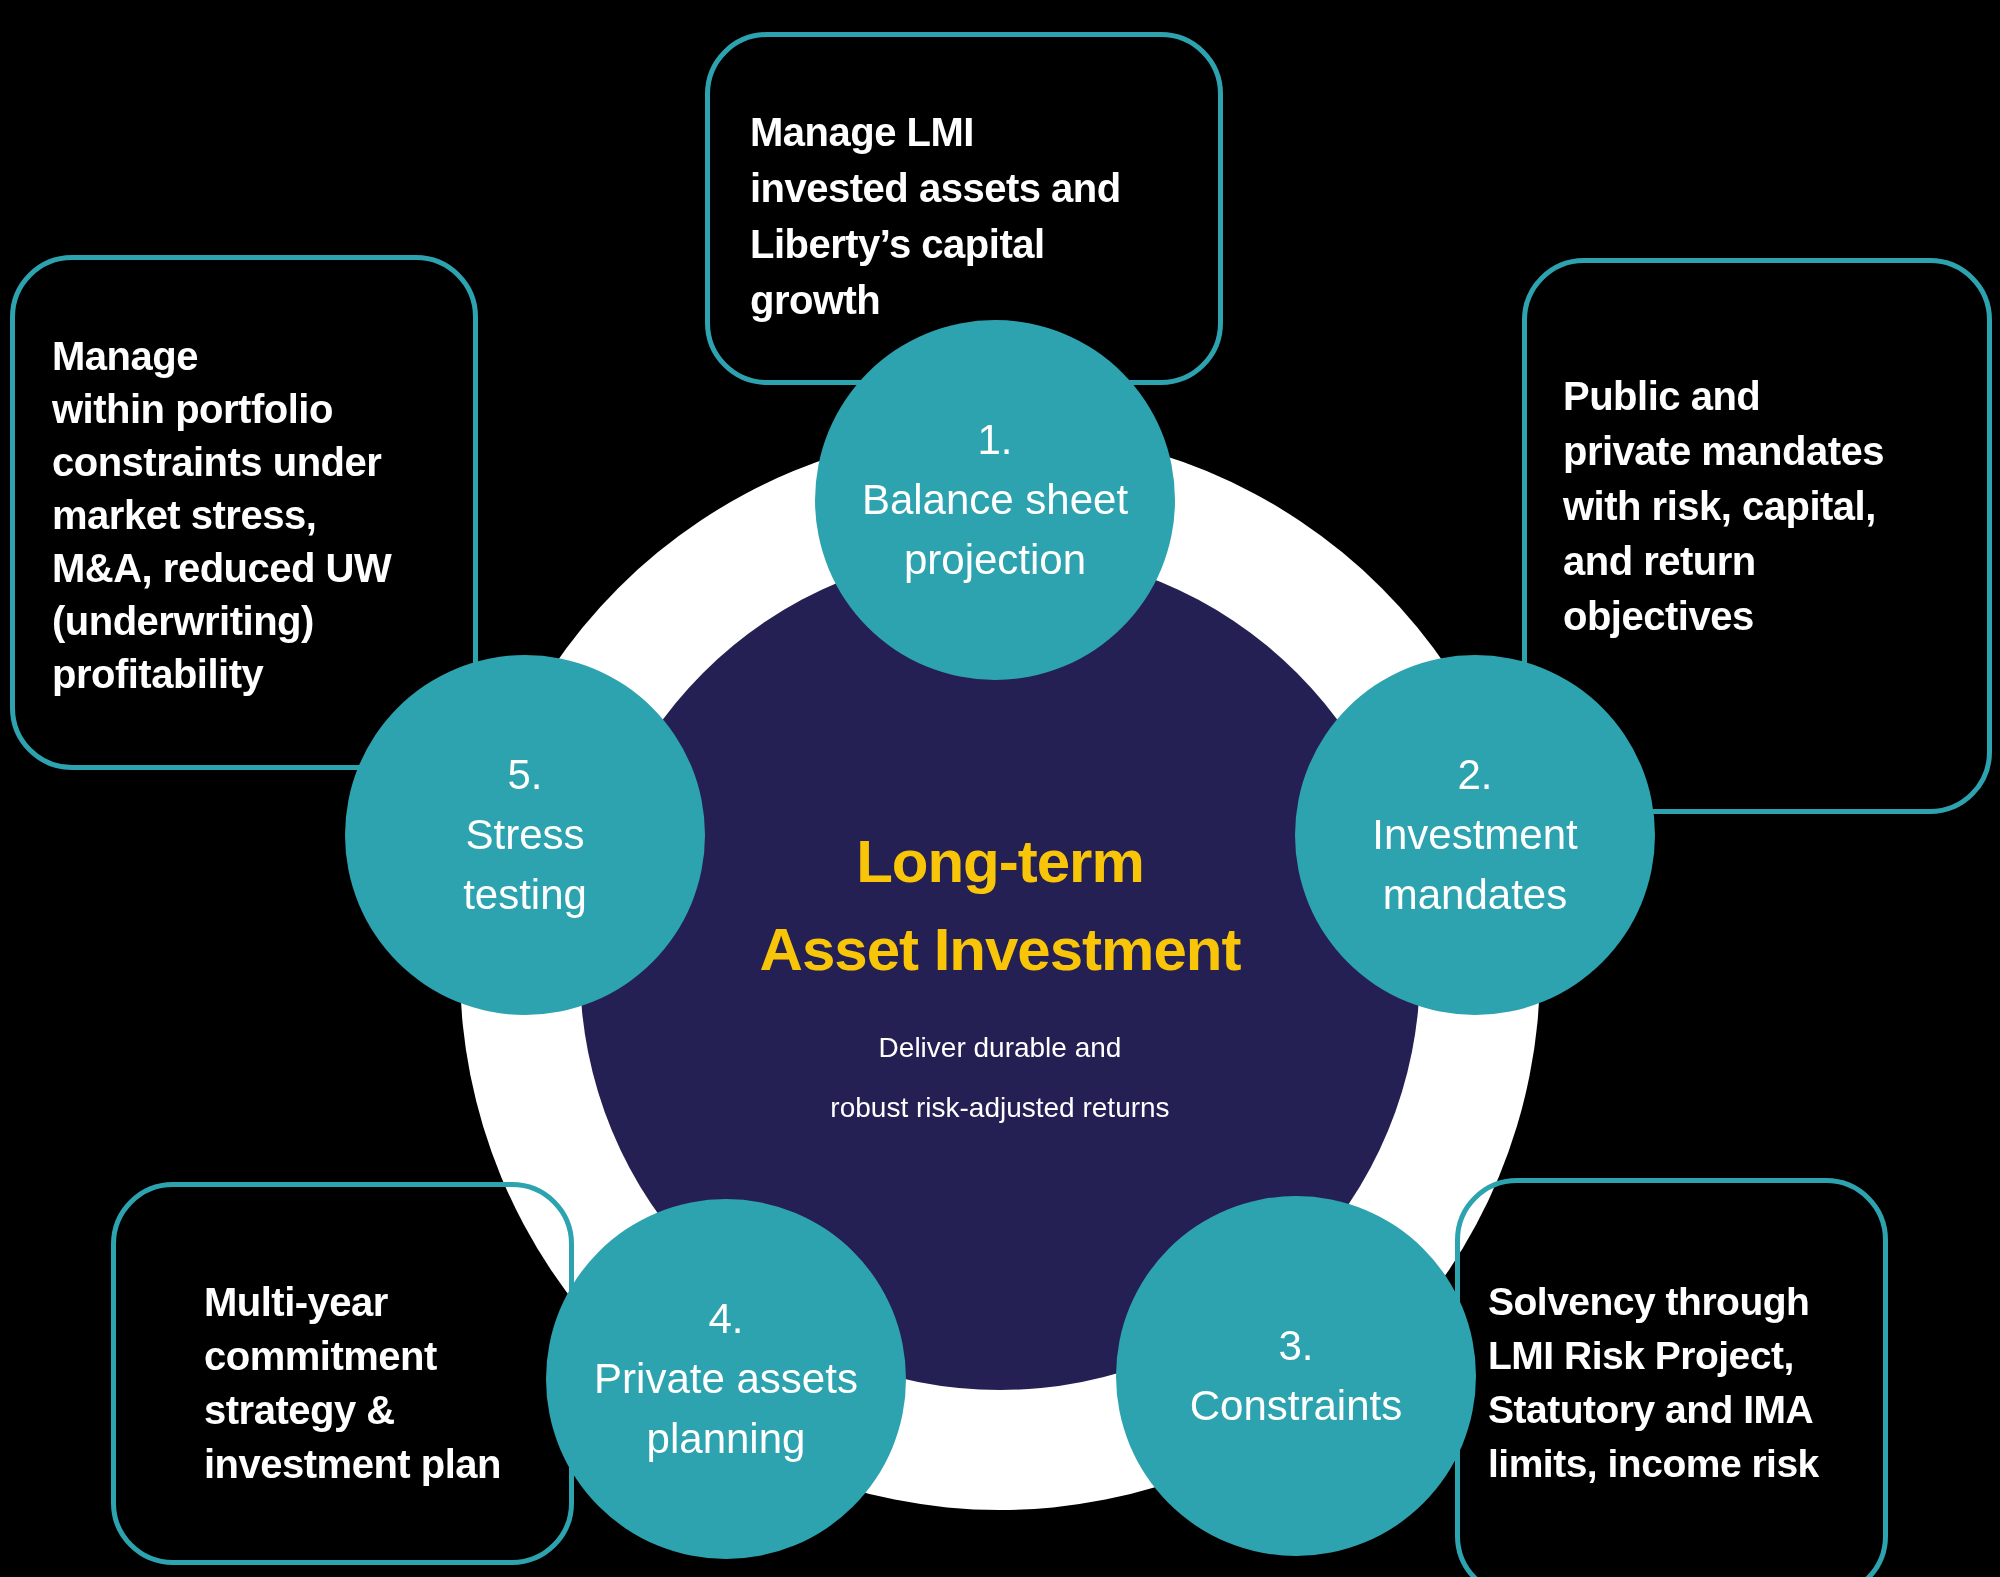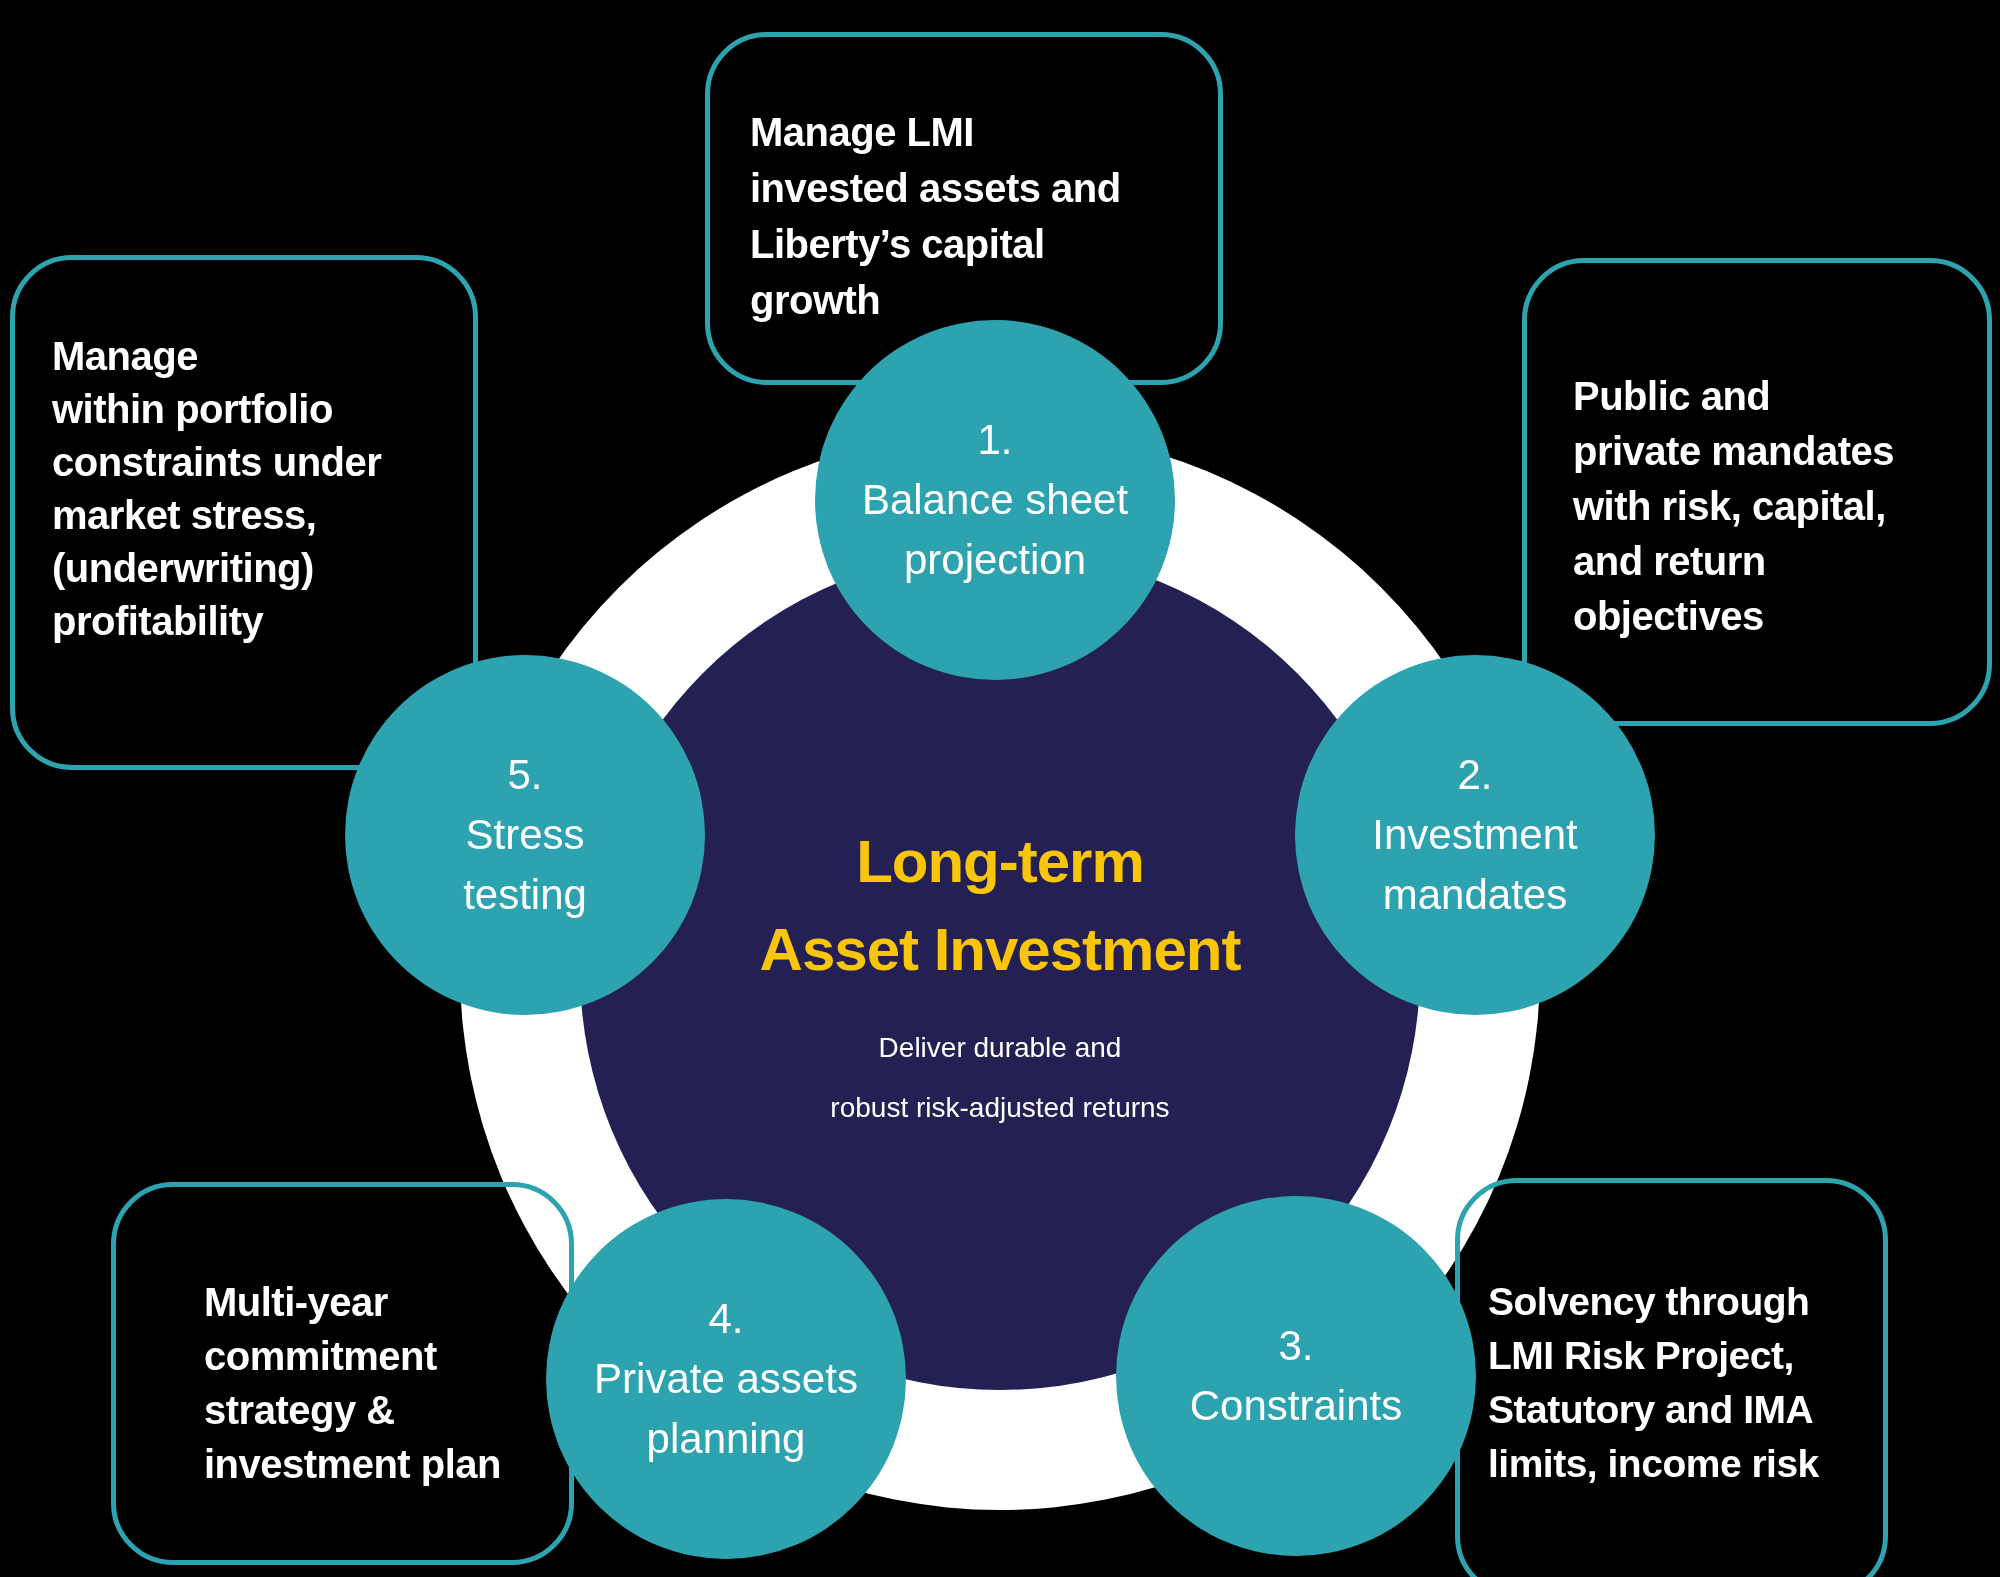--- a/index.html
+++ b/index.html
@@ -48,21 +48,21 @@
   .info-box{
     position:absolute;box-sizing:border-box;
     border:5px solid var(--teal,#2ea3b0);
     border-radius:62px;
     color:var(--white,#fff);
     font-size:40px;font-weight:bold;letter-spacing:-0.5px;
     line-height:54px;
   }
   .info-box .box-line{white-space:nowrap;}
   .box-top{left:705px;top:32px;width:518px;height:353px;padding:67px 0 0 40px;line-height:56px;}
-  .box-right{left:1522px;top:258px;width:470px;height:468px;padding:106px 0 0 46px;line-height:55px;}
+  .box-right{left:1522px;top:258px;width:470px;height:556px;padding:106px 0 0 36px;line-height:55px;}
   .box-left{left:10px;top:255px;width:468px;height:515px;padding:70px 0 0 37px;line-height:53px;}
   .box-bottom-left{left:95px;top:1182px;width:463px;height:383px;padding:88px 0 0 88px;margin-left:16px;}
   .box-bottom-right{left:1455px;top:1178px;width:433px;height:420px;padding:92px 0 0 28px;font-size:39px;}
 </style>
 </head>
 <body>
 
 <div class="stage">
 
   <div class="ring"></div>
@@ -91,20 +91,21 @@
     <div class="box-line">with risk, capital,</div>
     <div class="box-line">and return</div>
     <div class="box-line">objectives</div>
   </div>
 
   <div class="info-box box-left">
     <div class="box-line">Manage</div>
     <div class="box-line">within portfolio</div>
     <div class="box-line">constraints under</div>
     <div class="box-line">market stress,</div>
+    <div class="box-line">M&amp;A, reduced UW</div>
     <div class="box-line">(underwriting)</div>
     <div class="box-line">profitability</div>
   </div>
 
   <div class="info-box box-bottom-left">
     <div class="box-line">Multi-year</div>
     <div class="box-line">commitment</div>
     <div class="box-line">strategy &amp;</div>
     <div class="box-line">investment plan</div>
   </div>

